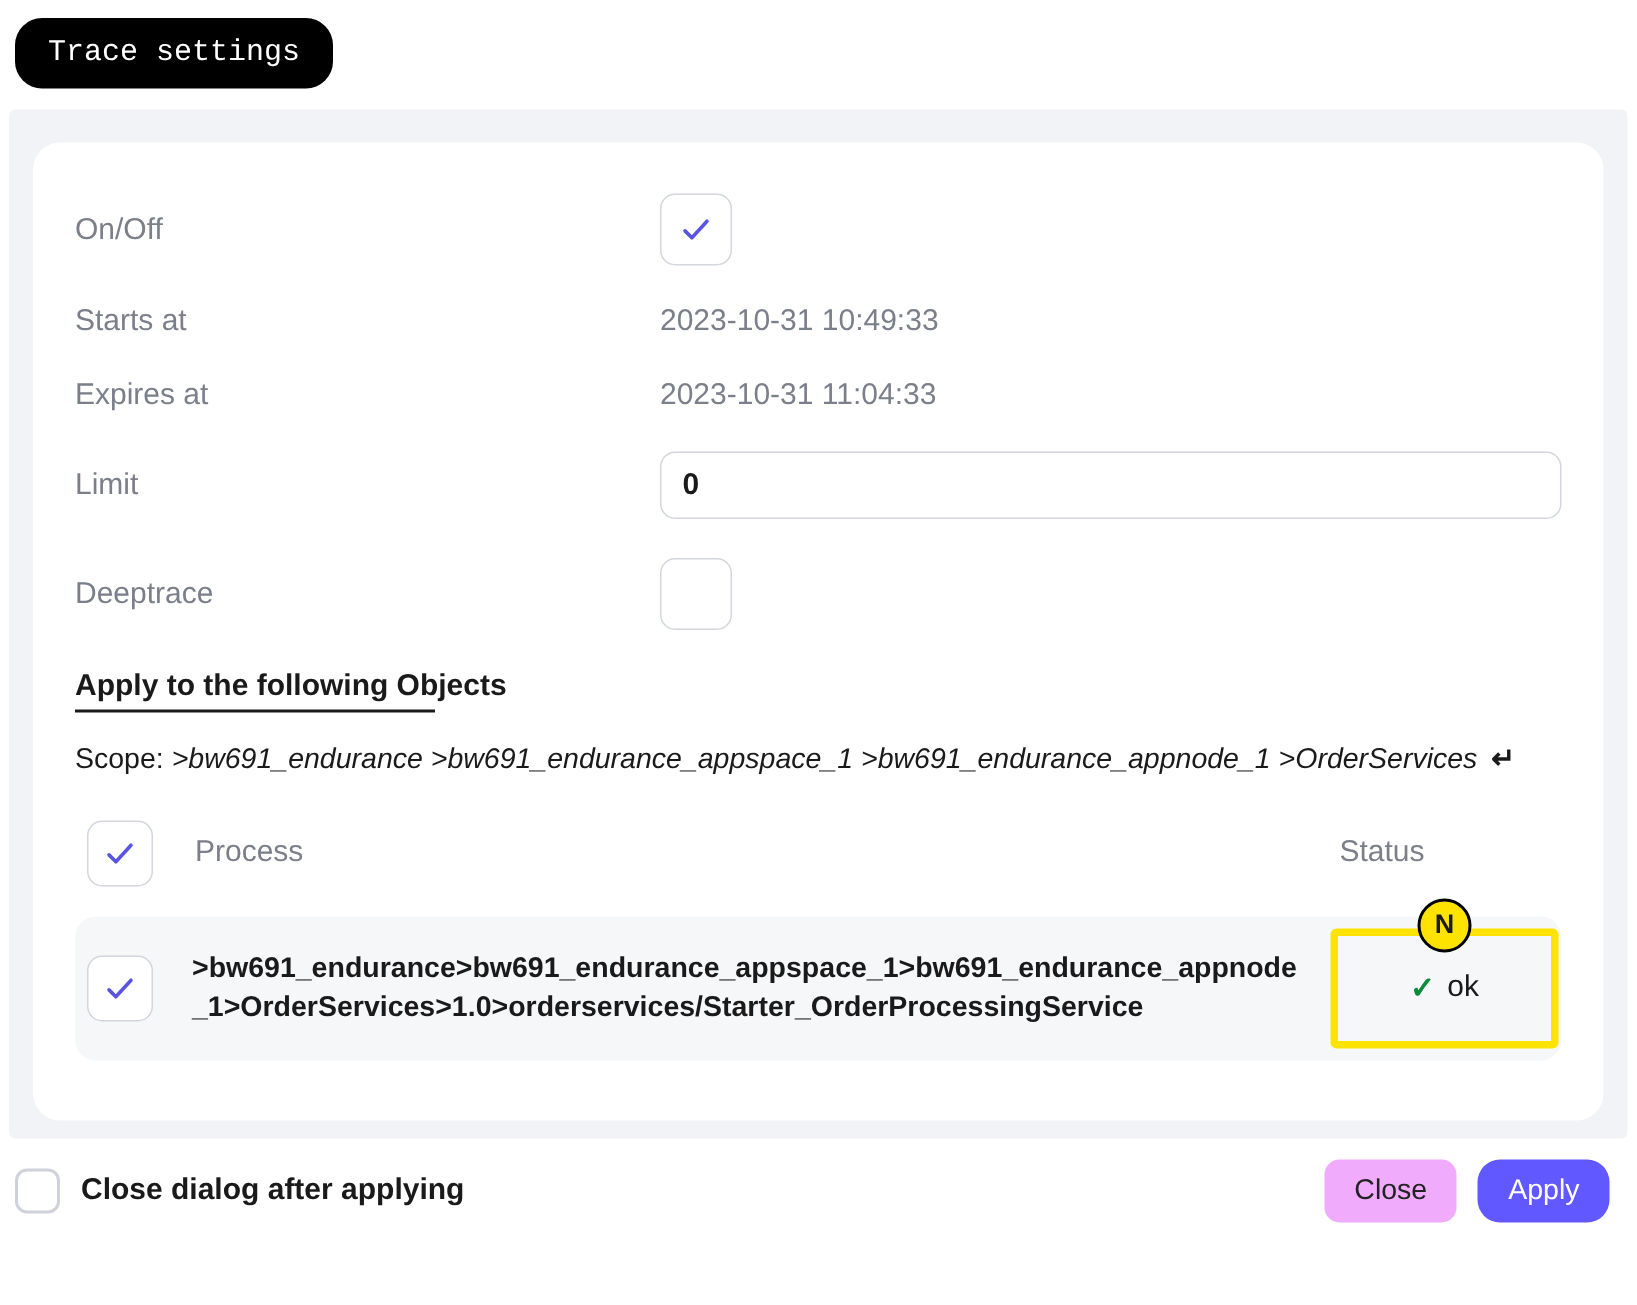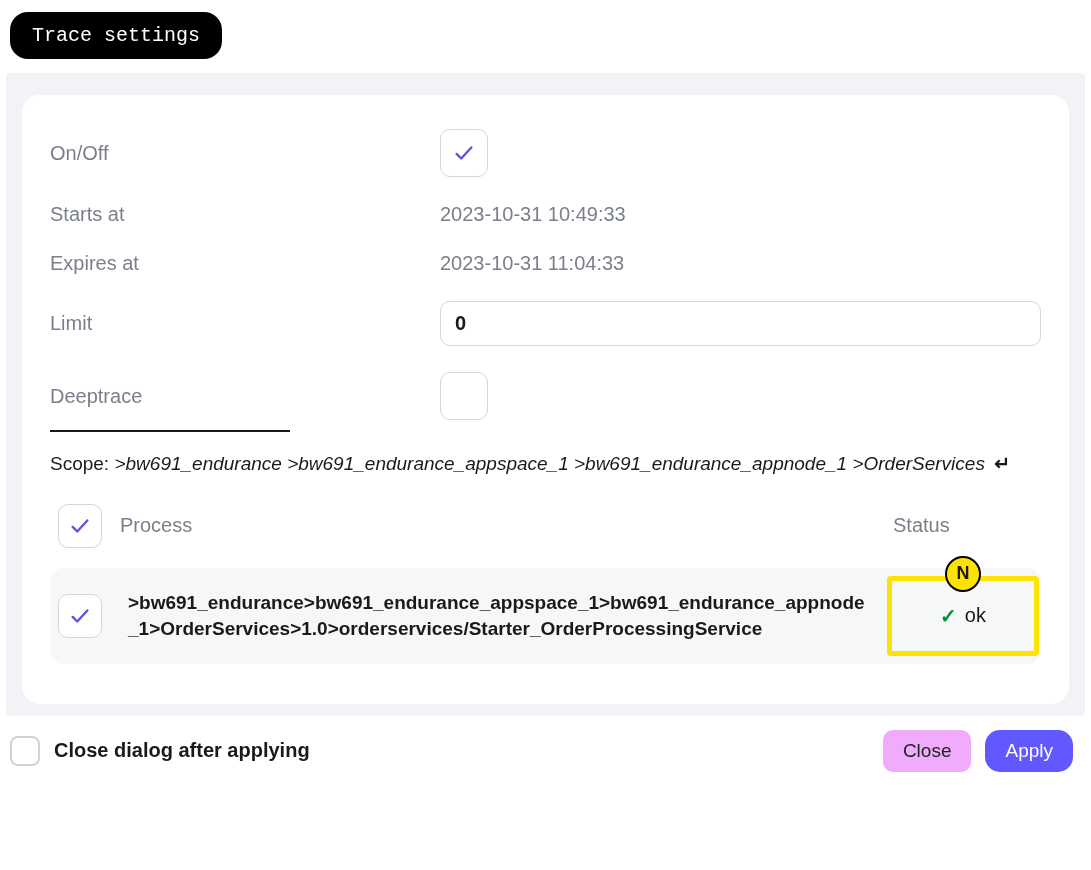--- a/index.html
+++ b/index.html
@@ -80,21 +80,21 @@
   .scope {
     font-size: 19px;
     line-height: 1.9;
     color: #1a1a1a;
     margin-bottom: 18px;
   }
   .scope .path { font-style: italic; }
   .scope .ret { font-weight: 700; margin-left: 4px; }
 
   .table-head {
-    display: flex; align-items: center; gap: 16px;
+    display: flex; align-items: center; gap: 26px;
     padding: 4px 8px;
   }
   .table-head .col-process { flex: 1; color: #7a7f8a; font-size: 20px; padding-left: 2px; }
   .table-head .col-status  { width: 140px; color: #7a7f8a; font-size: 20px; position: relative; }
 
   .table-row {
     display: flex; align-items: center; gap: 26px;
     background: #f6f7f9;
     border-radius: 14px;
     padding: 14px 8px;
@@ -181,20 +181,21 @@
       </div>
     </div>
 
     <div class="row" style="margin-bottom:10px;">
       <div class="label">Deeptrace</div>
       <div class="value">
         <div class="chk"></div>
       </div>
     </div>
 
+    <div class="section-title">Apply to the following Objects</div>
     <div class="title-underline"></div>
 
     <div class="scope">
       <span>Scope: </span><span class="path">&gt;bw691_endurance &gt;bw691_endurance_appspace_1 &gt;bw691_endurance_appnode_1 &gt;OrderServices</span>
       <span class="ret">↵</span>
     </div>
 
     <div class="table-head">
       <div class="chk small">
         <svg viewBox="0 0 24 24" fill="none" stroke="#5a55e0" stroke-width="2.6" stroke-linecap="round" stroke-linejoin="round">

